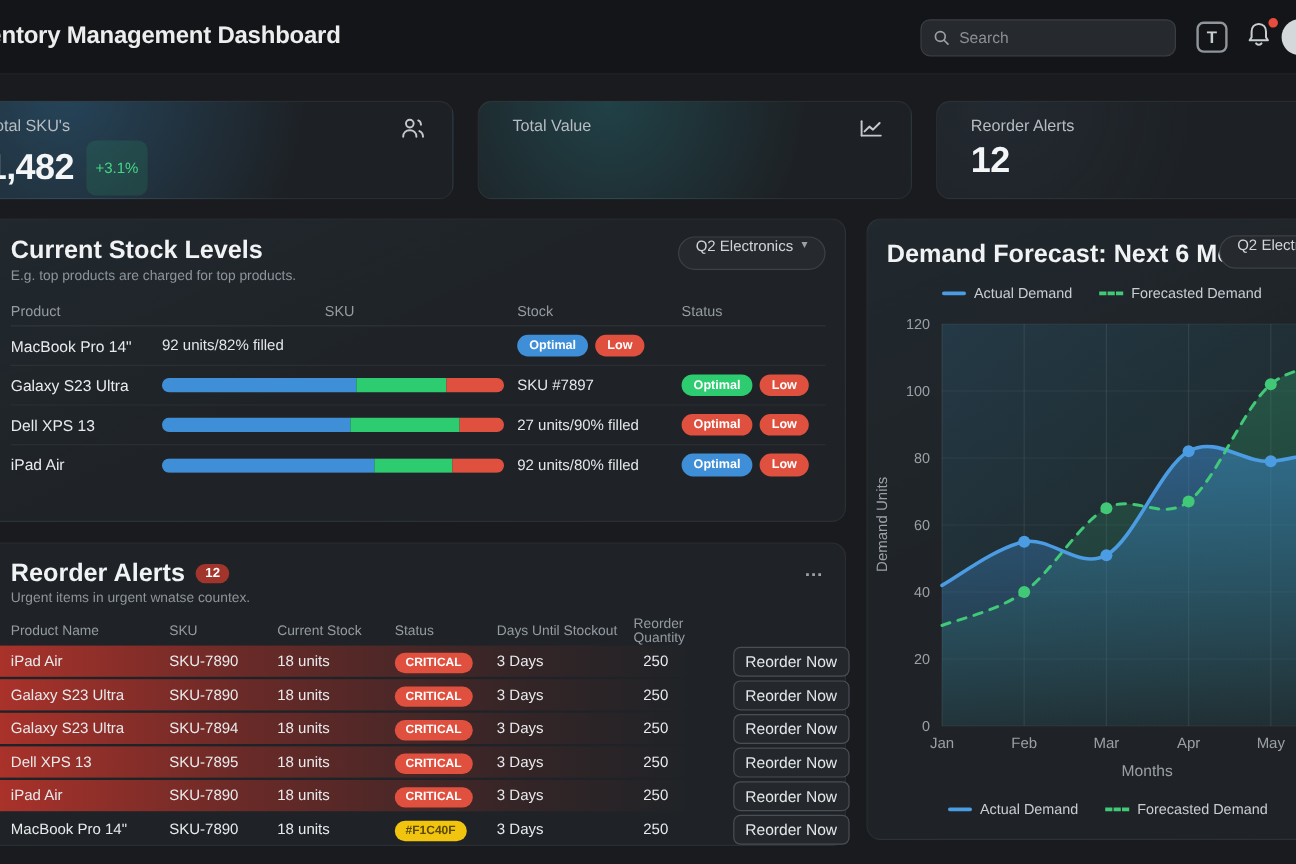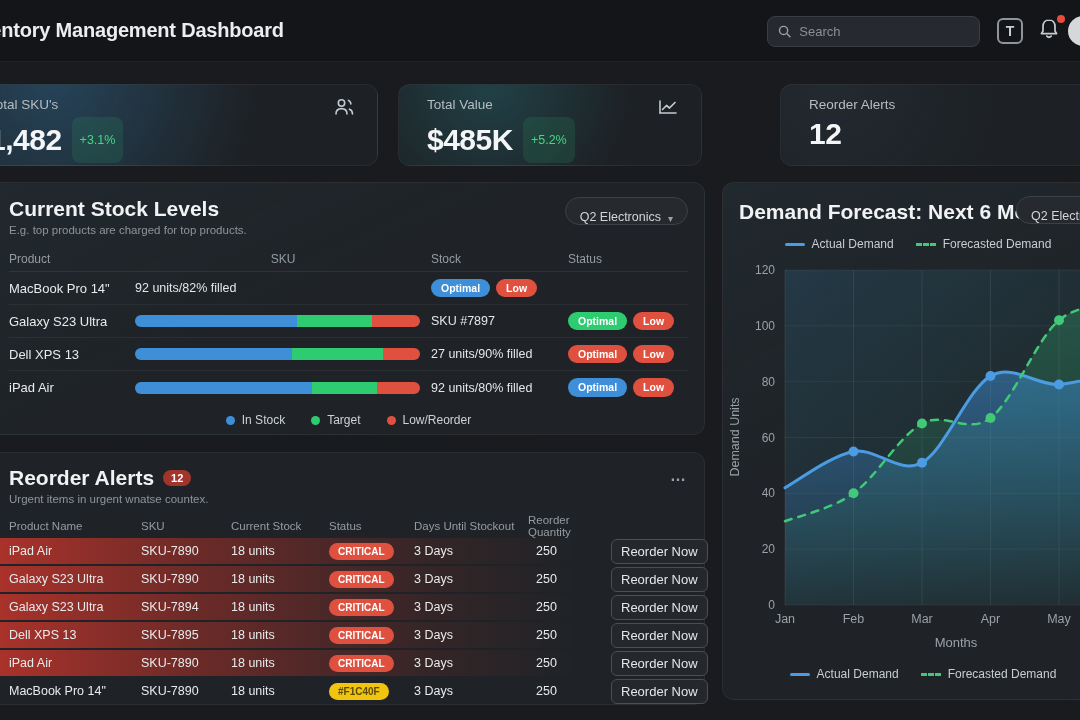--- a/index.html
+++ b/index.html
@@ -27,21 +27,21 @@
   .bellwrap { position:absolute; left:1038px; top:17px; width:26px; height:28px; cursor:pointer; }
   .belldot { position:absolute; right:-1px; top:-2px; width:8px; height:8px; border-radius:50%;
     background:#e74c3c; }
   .avatar { position:absolute; right:-18px; top:16px; width:30px; height:30px; border-radius:50%;
     background:#d5d8db; }
   
   .card { position:absolute; height:82px; border-radius:12px;
     background:#1d2125; border:1px solid rgba(255,255,255,0.05); }
   .card1 { left:-20px; top:84px; width:398px;
     background:radial-gradient(circle at 18% -10%, rgba(52,125,175,0.38), rgba(29,33,37,0) 60%), #1d2125; }
-  .card2 { left:398px; top:84px; width:304px;
+  .card2 { left:398px; top:84px; width:362px;
     background:radial-gradient(circle at 30% 0%, rgba(40,140,150,0.30), rgba(29,33,37,0) 62%), #1d2125; }
   .card3 { left:780px; top:84px; width:340px;
     background:radial-gradient(circle at 15% 0%, rgba(60,80,100,0.18), rgba(29,33,37,0) 55%), #1d2125; }
   .kpi-label { position:absolute; left:28px; top:12px; font-size:13.5px; color:#b6bcc2; }
   .card1 .kpi-label { left:8px; }
   .kpi-valrow { position:absolute; left:28px; top:32px; display:flex; align-items:center; gap:10px; }
   .card1 .kpi-valrow { left:8px; }
   .kpi-value { font-size:30px; font-weight:bold; color:#f4f5f6; letter-spacing:-0.5px; }
   .kpi-badge { background:rgba(46,204,113,0.13); color:#45d684; font-size:12.5px;
     padding:16px 8px; border-radius:8px; }
@@ -49,21 +49,21 @@
   
   .panel { position:absolute; background:#1f2327; border:1px solid rgba(255,255,255,0.05);
     border-radius:12px; }
   .panel-tint { background:linear-gradient(155deg, rgba(45,90,110,0.10), rgba(31,35,39,0) 45%), #1f2327; }
   #stock-panel { left:-16px; top:182px; width:721px; height:253px; padding:14px 16px 10px 24px; }
   #reorder-panel { left:-16px; top:452px; width:721px; height:253px; padding:13px 16px 10px 24px; }
   #chart-panel { left:722px; top:182px; width:392px; height:518px; }
   .panel-title { font-size:21px; font-weight:bold; color:#f0f2f3; }
   .panel-sub { font-size:11.5px; color:#8d949b; margin-top:3px; }
   .filter-pill { position:absolute; background:#26292d; border:1px solid #3d4147;
-    border-radius:15px; height:28px; padding:0 14px; display:flex; align-items:flex-end; gap:7px;
+    border-radius:15px; height:28px; padding:0 14px; display:flex; align-items:flex-start; gap:7px;
     font-size:12.5px; color:#d2d6da; cursor:pointer; white-space:nowrap; }
   #stock-panel .filter-pill { right:16px; top:14px; }
   .chev { font-size:10px; color:#9aa0a6; }
   
   .s-head, .s-row { display:grid; grid-template-columns:126px 296px 137px 1fr; align-items:center; }
   .s-head { height:26px; font-size:12px; color:#949ba2; margin-top:10px;
     border-bottom:1px solid rgba(255,255,255,0.07); }
   .s-head .h-sku { text-align:center; }
   .s-row { height:33px; border-bottom:1px solid rgba(255,255,255,0.05); font-size:13px; }
   .s-row:last-child { border-bottom:none; }
@@ -148,24 +148,20 @@
   <svg class="kpi-icon" width="22" height="20" viewBox="0 0 22 20">
     <circle cx="8.5" cy="6" r="3.2" fill="none" stroke="#c3c9cf" stroke-width="1.6"></circle>
     <path d="M3 17 C3 13.5 5.4 11.6 8.5 11.6 C11.6 11.6 14 13.5 14 17" fill="none" stroke="#c3c9cf" stroke-width="1.6" stroke-linecap="round"></path>
     <path d="M15.5 3.4 C17 4 17.8 5.3 17.8 7" fill="none" stroke="#c3c9cf" stroke-width="1.6" stroke-linecap="round"></path>
     <path d="M16.5 12.2 C18.5 13 19.5 14.8 19.5 17" fill="none" stroke="#c3c9cf" stroke-width="1.6" stroke-linecap="round"></path>
   </svg>
 </div>
 
 <div class="card card2">
   <div class="kpi-label">Total Value</div>
-  <div class="kpi-valrow">
-    <span class="kpi-value">$485K</span>
-    <span class="kpi-badge">+5.2%</span>
-  </div>
   <svg class="kpi-icon" width="22" height="20" viewBox="0 0 22 20">
     <path d="M3 16 L3 4" stroke="#c3c9cf" stroke-width="1.6" stroke-linecap="round" fill="none"></path>
     <path d="M3 16 L19 16" stroke="#c3c9cf" stroke-width="1.6" stroke-linecap="round" fill="none"></path>
     <path d="M5.5 12.5 L9.5 8.5 L12.5 11 L18 5.5" stroke="#c3c9cf" stroke-width="1.7" fill="none" stroke-linecap="round" stroke-linejoin="round"></path>
   </svg>
 </div>
 
 <div class="card card3">
   <div class="kpi-label">Reorder Alerts</div>
   <div class="kpi-valrow">
@@ -234,34 +230,20 @@
             <div class="s-seg" style="width: 23%; background: rgb(46, 204, 113);"></div>
             <div class="s-seg" style="width: 15%; background: rgb(224, 80, 63);"></div>
           </div>
         </div>
         <div class="s-stock">92 units/80% filled</div>
         <div class="s-status">
           <span class="pill" style="background: rgb(63, 143, 216);">Optimal</span>
           <span class="pill" style="background: rgb(224, 80, 63);">Low</span>
         </div>
       </div>
-    </div>
-  <div class="s-legend">
-      <span class="leg-item">
-        <span class="leg-dot" style="background: rgb(63, 143, 216);"></span>
-        <span>In Stock</span>
-      </span>
-      <span class="leg-item">
-        <span class="leg-dot" style="background: rgb(46, 204, 113);"></span>
-        <span>Target</span>
-      </span>
-      <span class="leg-item">
-        <span class="leg-dot" style="background: rgb(224, 80, 63);"></span>
-        <span>Low/Reorder</span>
-      </span>
     </div>
 </div>
 
 <div class="panel" id="reorder-panel">
   <div class="r-titlerow">
     <span class="panel-title">Reorder Alerts</span>
     <span class="r-badge">12</span>
   </div>
   <div class="panel-sub">Urgent items in urgent wnatse countex.</div>
   <div class="dots">…</div>

